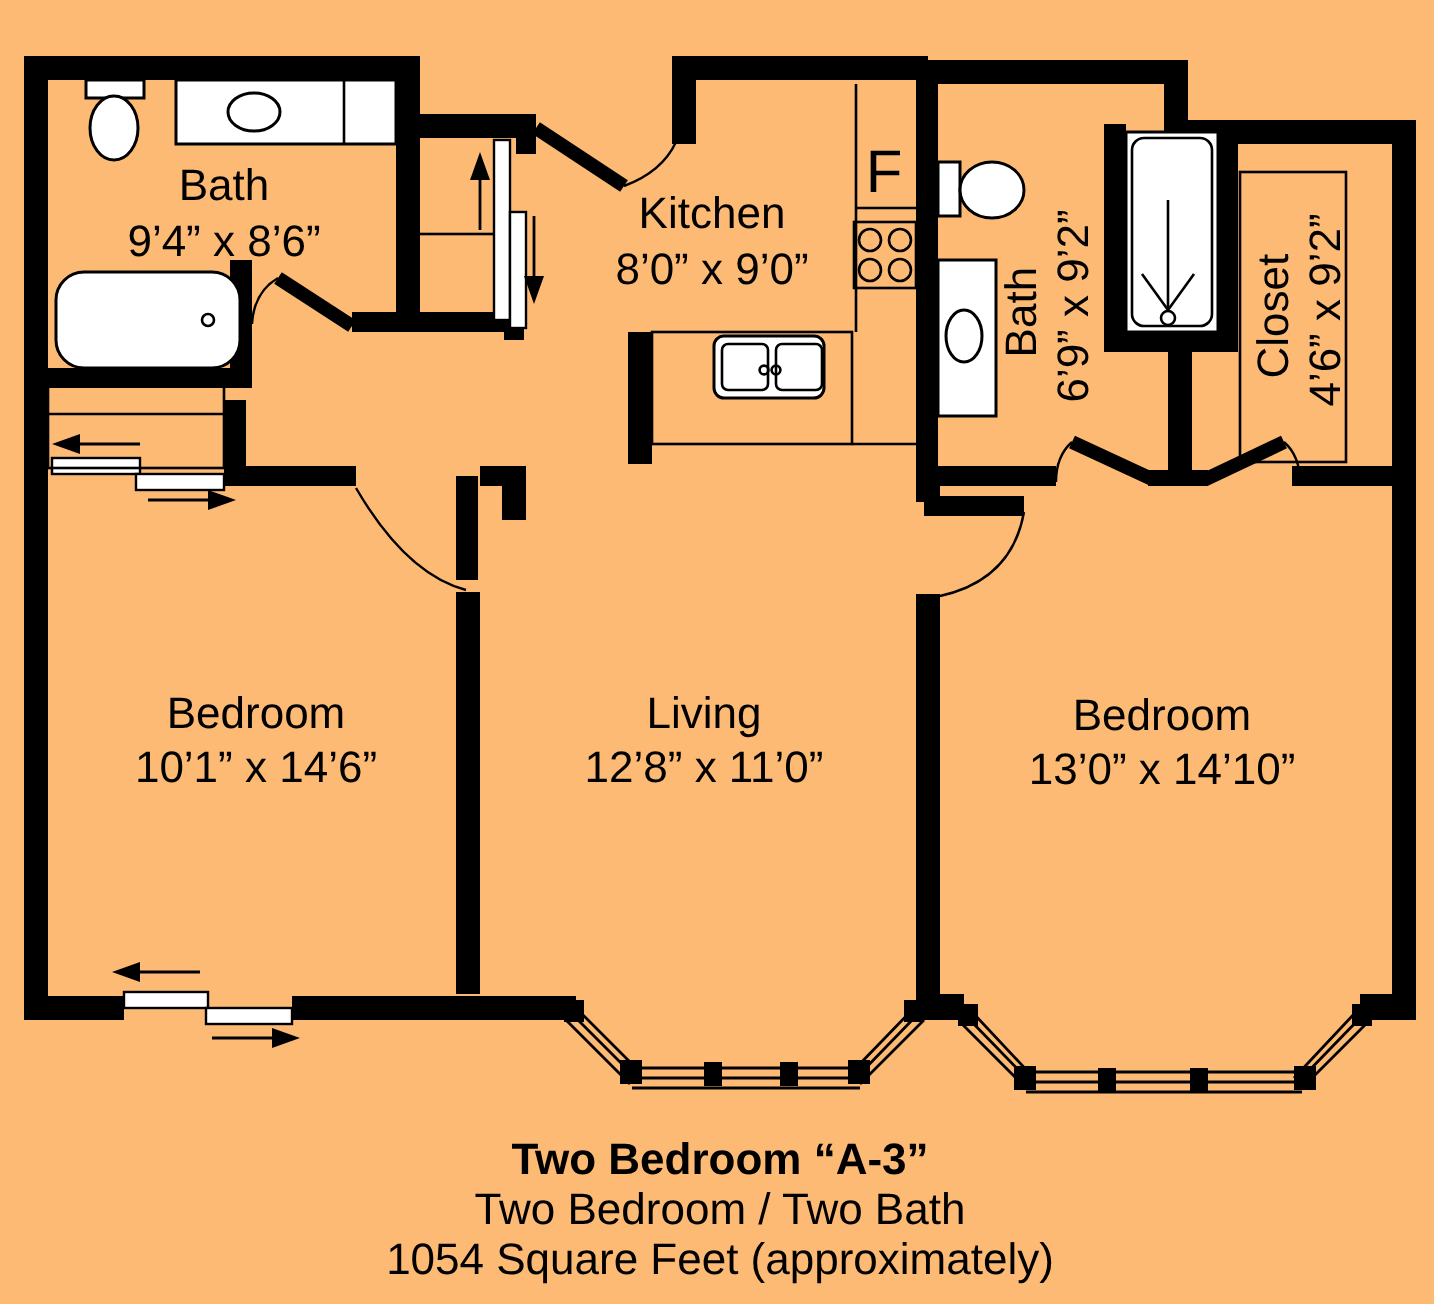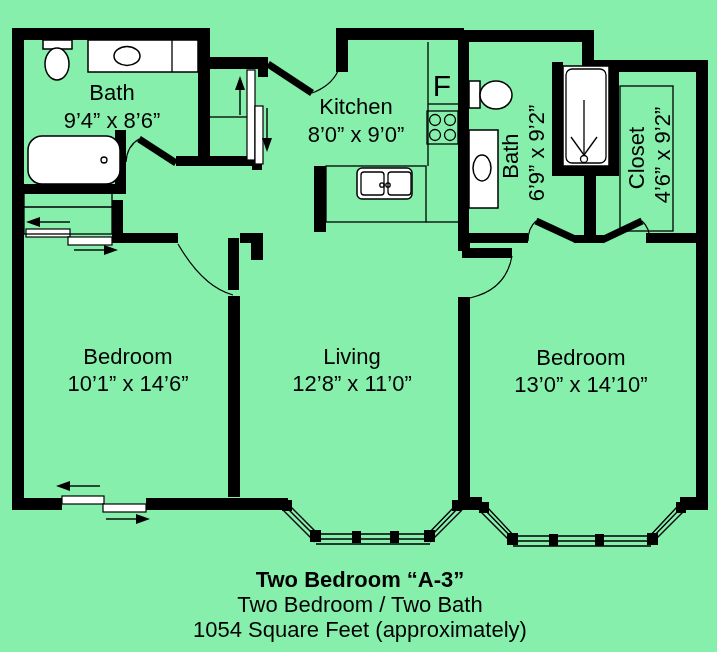--- a/index.html
+++ b/index.html
@@ -1,16 +1,16 @@
 <!DOCTYPE html>
 <html><head>
 <meta charset="utf-8">
 <style>
   html,body{margin:0;padding:0;background:#ffffff;}
-  .stage{width:717px;height:652px;background:#86efac;position:relative;font-family:"Liberation Sans",sans-serif;}
+  .stage{width:717px;height:652px;background:#fdba74;position:relative;font-family:"Liberation Sans",sans-serif;}
   svg{display:block;}
   .room-label{font:22px "Liberation Sans",sans-serif;fill:#000;}
   .fridge-label{font:30px "Liberation Sans",sans-serif;fill:#000;}
   .cap-title{font:bold 22px "Liberation Sans",sans-serif;fill:#000;}
   .cap-line{font:22px "Liberation Sans",sans-serif;fill:#000;}
   .thin{fill:none;stroke:#000;stroke-width:1.3;}
   .fix{fill:#ffffff;stroke:#000;stroke-width:1.5;}
   .glass{fill:none;stroke:#000;stroke-width:1.4;}
   .arc{fill:none;stroke:#000;stroke-width:1.2;}
   .leaf{stroke:#000;stroke-width:7;}

